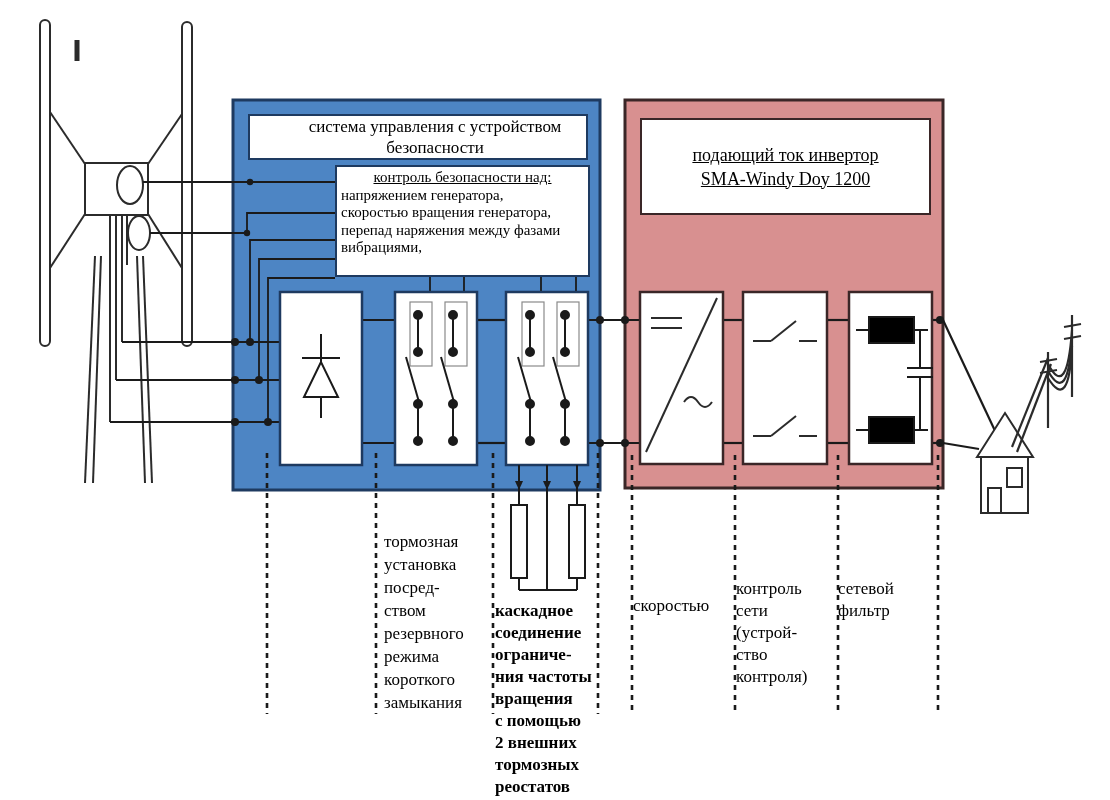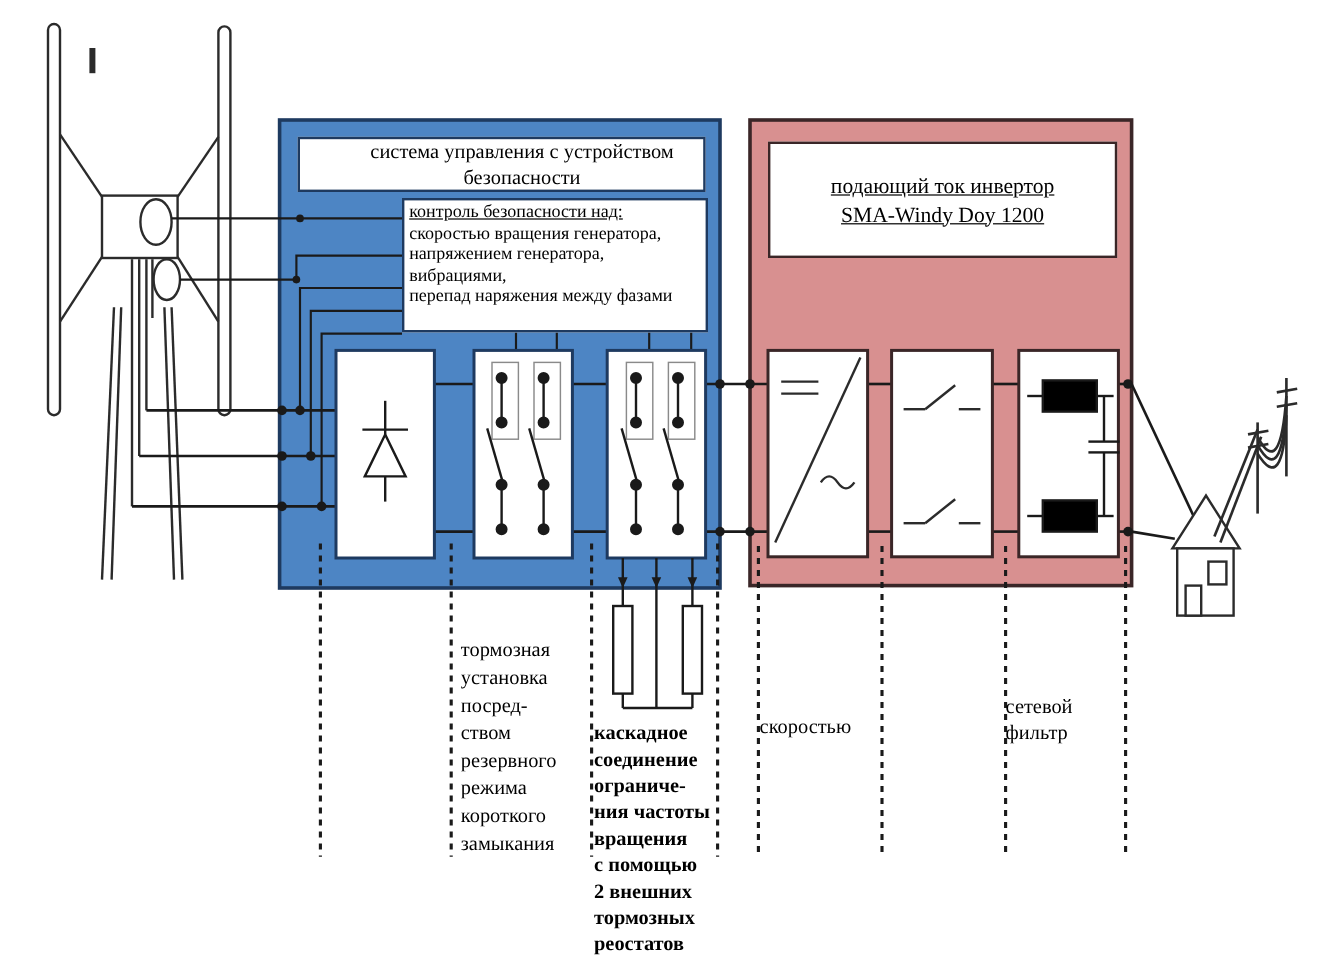--- a/index.html
+++ b/index.html
@@ -6,21 +6,21 @@
   #stage{position:relative;width:1110px;height:800px;background:#ffffff;overflow:hidden;
          font-family:"Liberation Serif","DejaVu Serif",serif;color:#000;}
   #art{position:absolute;left:0;top:0;}
   .txtbox{position:absolute;background:#ffffff;box-sizing:border-box;}
   .blue-border{border:2px solid #1e3a60;}
   .pink-border{border:2px solid #3a2627;}
   .center{display:flex;align-items:center;justify-content:center;text-align:center;}
   #ctl-title{left:248px;top:114px;width:340px;height:46px;font-size:17px;line-height:21px;padding-left:34px;}
   #inv-title{left:640px;top:118px;width:291px;height:97px;font-size:18px;line-height:24px;white-space:pre-line;text-decoration:underline;}
   #safety-box{left:335px;top:165px;width:255px;height:112px;font-size:15px;line-height:17.5px;padding:2px 4px;}
-  #safety-box .hd{text-decoration:underline;}
+  #safety-box .hd{text-decoration:underline;text-align:center;}
   .caption{position:absolute;width:100px;text-align:left;font-size:17px;line-height:23px;white-space:pre-line;}
   #cap-rectifier{left:271px;top:621px;}
   #cap-brake{left:384px;top:530px;}
   #cap-cascade{left:495px;top:600px;line-height:22px;font-weight:bold;}
   #cap-inverter{left:633px;top:594px;}
   #cap-gridctl{left:736px;top:578px;line-height:22px;}
   #cap-filter{left:838px;top:578px;line-height:22px;}
 </style>
 </head>
 <body>
@@ -249,24 +249,24 @@
     <path d="M1048,364 Q1067,400 1072,330"></path>
     <path d="M1048,371 Q1068,406 1072,338"></path>
     <path d="M1048,378 Q1069,412 1072,346"></path>
   </g>
 </svg>
 
 <div class="txtbox blue-border center" id="ctl-title">система управления с устройством безопасности</div>
 
 <div class="txtbox blue-border" id="safety-box">
   <div class="hd">контроль безопасности над:</div>
+  <div>напряжением генератора,</div>
   <div>скоростью вращения генератора,</div>
-  <div>напряжением генератора,</div>
+  <div>перепад наряжения между фазами</div>
   <div>вибрациями,</div>
-  <div>перепад наряжения между фазами</div>
 </div>
 
 <div class="txtbox pink-border center" id="inv-title">подающий ток инвертор
 SMA-Windy Doy 1200</div>
 
 <div class="caption" id="cap-brake">тормозная
 установка
 посред-
 ством
 резервного
@@ -276,16 +276,21 @@
 <div class="caption" id="cap-cascade">каскадное
 соединение
 ограниче-
 ния частоты
 вращения
 с помощью
 2 внешних
 тормозных
 реостатов</div>
 <div class="caption" id="cap-inverter">скоростью</div>
+<div class="caption" id="cap-gridctl">контроль
+сети
+(устрой-
+ство
+контроля)</div>
 <div class="caption" id="cap-filter">сетевой
 фильтр</div>
 
 </div>
 
 </body></html>

